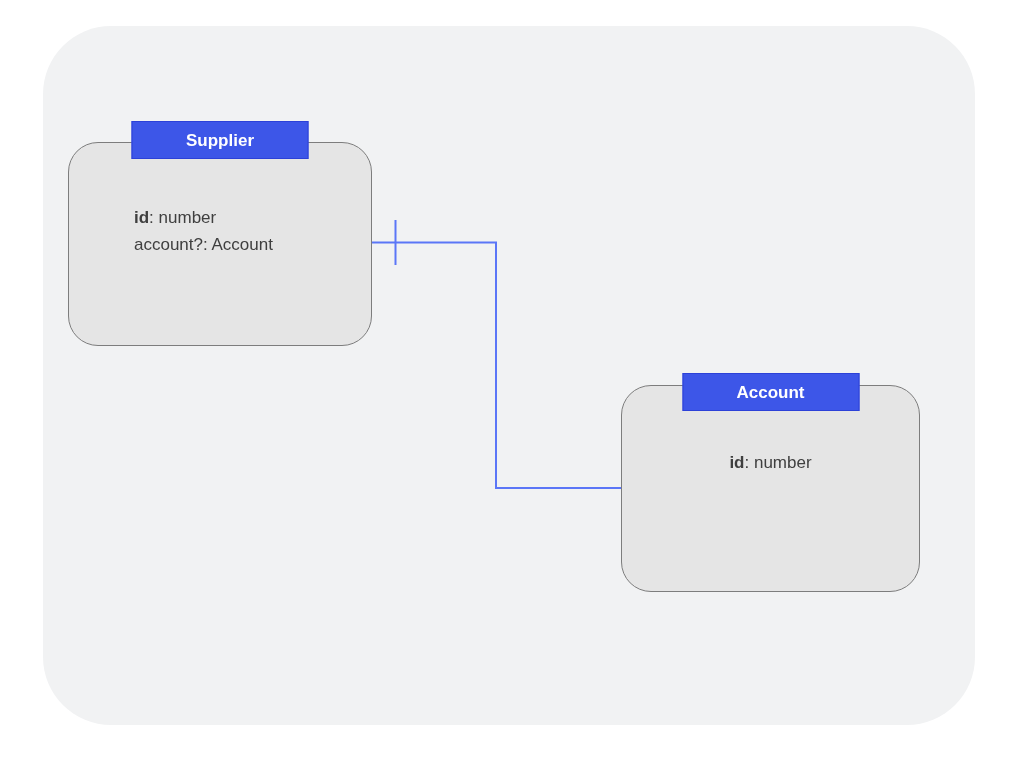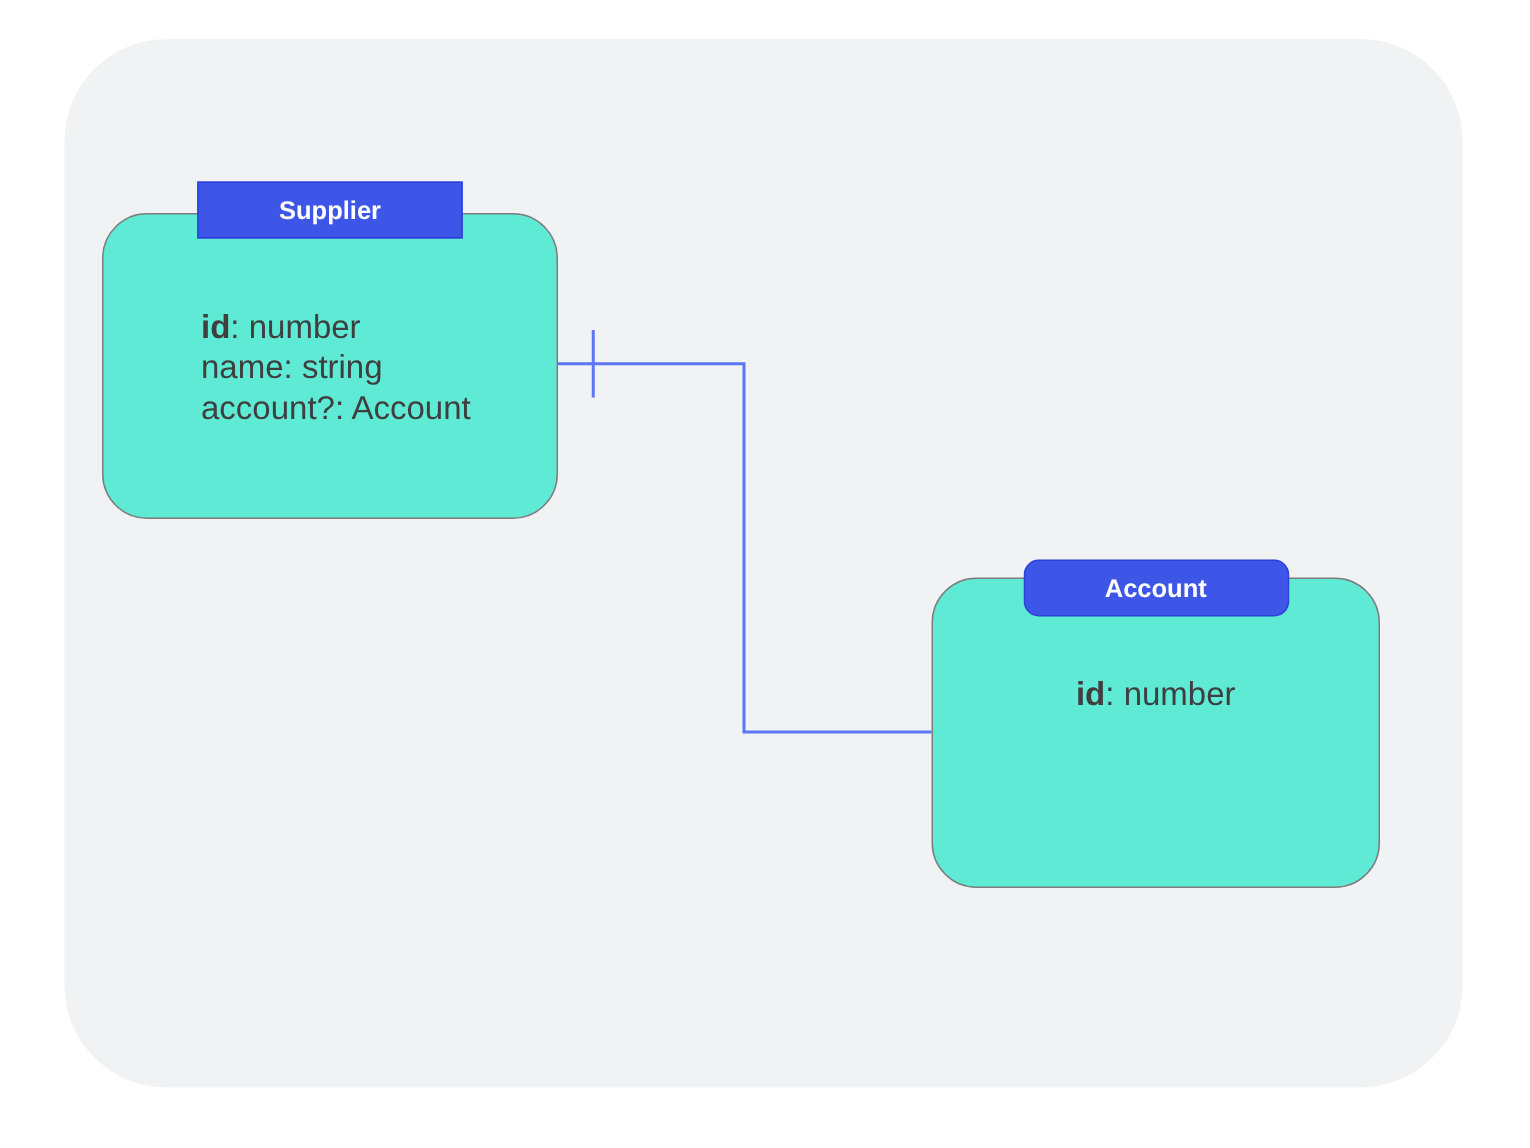--- a/index.html
+++ b/index.html
@@ -25,21 +25,21 @@
     left: 0;
     top: 0;
     width: 1020px;
     height: 765px;
     pointer-events: none;
   }
   .entity {
     position: absolute;
     border: 1px solid #7d7d7d;
     border-radius: 30px;
-    background: #5eead4;
+    background: #e5e5e5;
     box-sizing: border-box;
   }
   .entity-supplier {
     left: 68px;
     top: 142px;
     width: 304px;
     height: 204px;
   }
   .entity-account {
     left: 621px;
@@ -56,27 +56,27 @@
     line-height: 38px;
     background: #3d56e8;
     border: 1px solid #2c41d8;
     box-sizing: border-box;
     color: #ffffff;
     font-size: 17px;
     font-weight: 700;
     text-align: center;
   }
   .entity-supplier .entity-header { top: -22px; }
-  .entity-account .entity-header { top: -13px; border-radius: 10px; }
+  .entity-account .entity-header { top: -13px; }
   .fields {
     position: absolute;
     left: 0;
     right: 0;
     color: #3f3f3f;
-    font-size: 22px;
+    font-size: 17px;
     line-height: 27px;
   }
   .entity-supplier .fields {
     top: 61px;
     text-align: left;
     padding-left: 65px;
   }
   .entity-account .fields {
     top: 63px;
     text-align: center;
@@ -93,21 +93,20 @@
     <polyline points="372,242.5 496,242.5 496,488 621,488" fill="none" stroke="#5b76f7" stroke-width="2"></polyline>
     <line x1="395.5" y1="220" x2="395.5" y2="265" stroke="#5b76f7" stroke-width="2"></line>
   </svg>
 
   <div class="entity entity-supplier">
     <div class="entity-header">
       <span>Supplier</span>
     </div>
     <div class="fields">
       <div class="field"><span class="field-key">id</span><span>: number</span></div>
-      <div class="field"><span class="field-key"></span><span>name: string</span></div>
       <div class="field"><span class="field-key"></span><span>account?: Account</span></div>
     </div>
   </div>
 
   <div class="entity entity-account">
     <div class="entity-header">
       <span>Account</span>
     </div>
     <div class="fields">
       <div class="field"><span class="field-key">id</span><span>: number</span></div>

